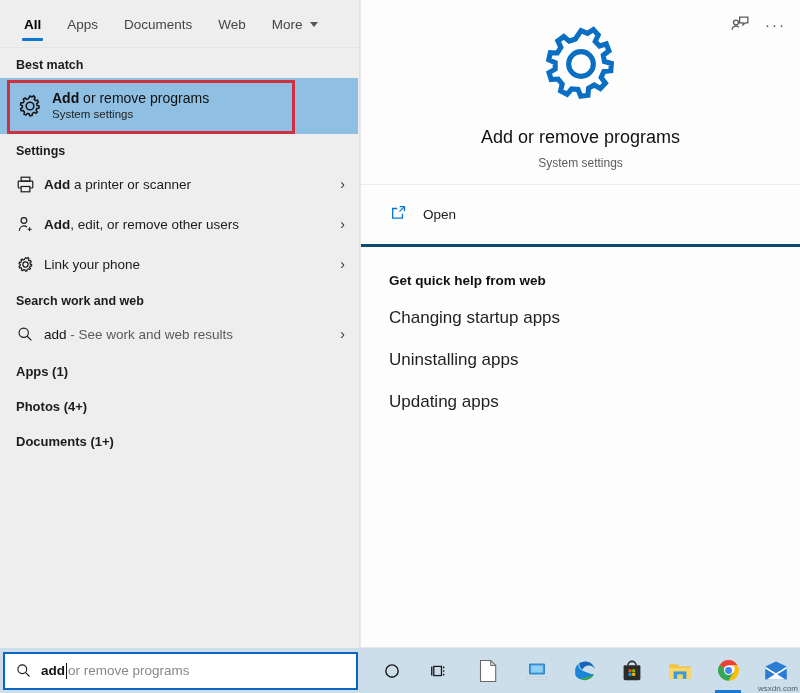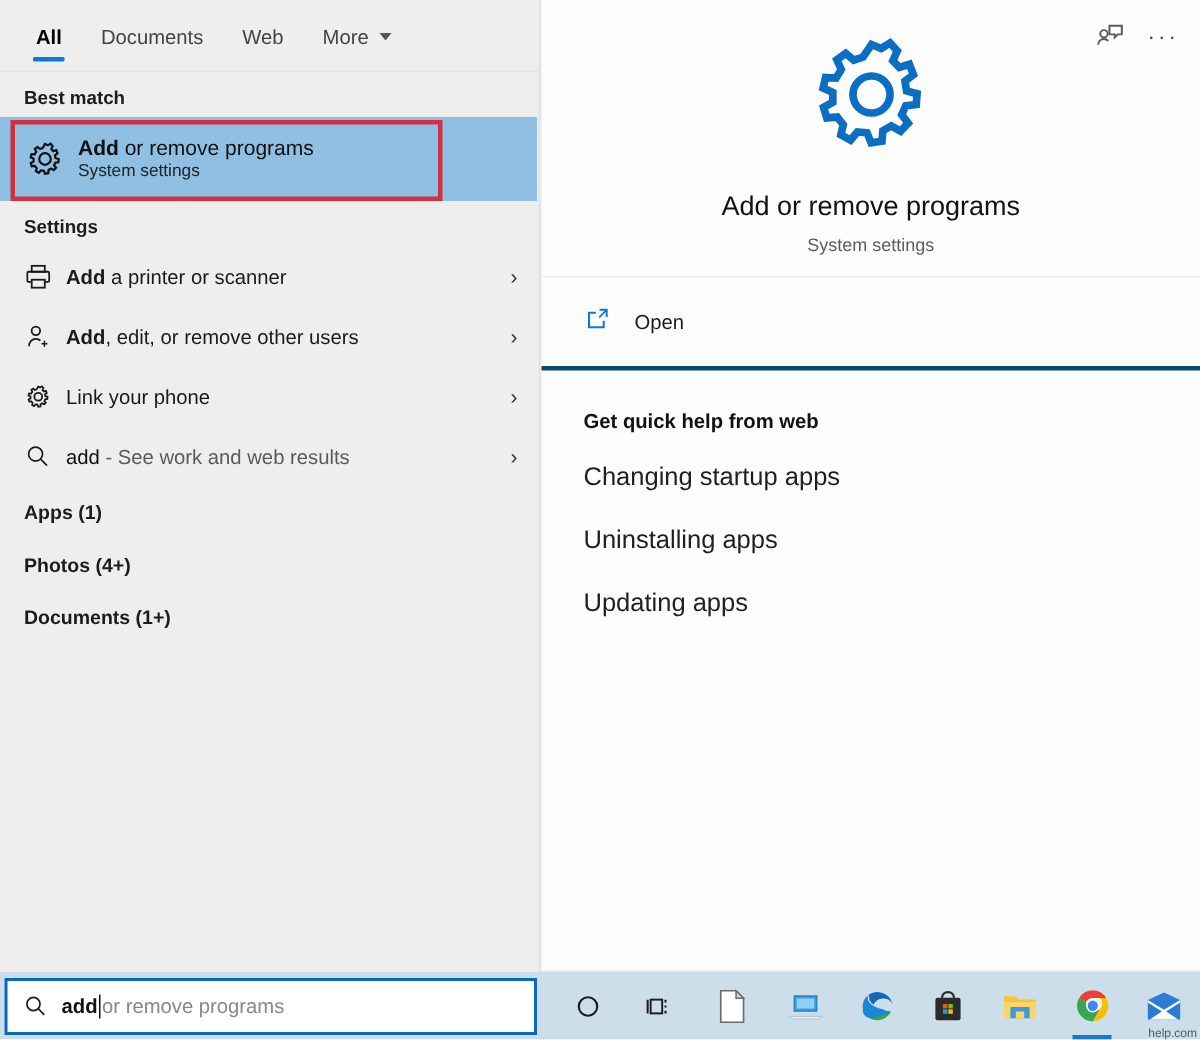--- a/index.html
+++ b/index.html
@@ -313,20 +313,23 @@
 
 <div id="app">
 
   <div class="flyout">
 
     <div class="left">
 
       <div class="tabbar">
         <div class="tab active">
           <span>All</span>
+        </div>
+        <div class="tab">
+          <span>Apps</span>
         </div>
         <div class="tab">
           <span>Documents</span>
         </div>
         <div class="tab">
           <span>Web</span>
         </div>
         <div class="tab">
           <span>More</span>
           <span class="caret"></span>
@@ -387,20 +390,21 @@
             <g fill="none" stroke="#1a1a1a" stroke-width="2.0">
               <path d="M16 4.6l2.2 1.0 2.0-1.3 1.6 1.9-1.0 2.2 1.5 1.6 2.3-0.7 0.9 2.4-1.9 1.5 0.4 2.2 2.4 0.6-0.2 2.5-2.4 0.3-0.9 2.0 1.5 1.9-1.7 1.8-2.1-1.2-1.9 1.1-0.2 2.4-2.5 0.4-0.9-2.3-2.2-0.2-1.6 1.8-2.2-1.2 0.6-2.3-1.4-1.7-2.4 0.2-0.7-2.4 2.1-1.2 0.0-2.2-2.2-1.0 0.6-2.4 2.4 0.1 1.2-1.9-1.0-2.2 2.0-1.5 1.8 1.6 2.1-0.7z"></path>
               <circle cx="16" cy="16" r="4.4"></circle>
             </g>
           </svg>
         </div>
         <div class="rlabel"><span>Link your phone</span></div>
         <div class="chev">›</div>
       </div>
 
+      <div class="section-head">Search work and web</div>
 
       <div class="row">
         <div class="ricon">
           <svg width="18" height="18" viewBox="0 0 24 24" fill="none" stroke="#1a1a1a" stroke-width="1.5">
             <circle cx="10.3" cy="10.3" r="6.2"></circle>
             <path d="M15.0 15.0L20.5 20.5"></path>
           </svg>
         </div>
         <div class="rlabel websearch-label"><span class="q">add</span><span class="muted"> - See work and web results</span></div>
         <div class="chev">›</div>
@@ -556,16 +560,16 @@
       <div class="taskicon">
         <svg width="26" height="22" viewBox="0 0 26 22">
           <path d="M2.2 6.6L13 1.6l10.8 5.0v13.0h-21.6z" fill="#2b7cd3"></path>
           <path d="M2.2 6.6L13 13.2l10.8-6.6v1.8L13 15.2 2.2 8.4z" fill="#ffffff"></path>
           <path d="M3.6 19.6l9.4-6.2 9.4 6.2z" fill="#ffffff"></path>
         </svg>
       </div>
 
     </div>
 
-    <div class="watermark">help.com</div>
+    <div class="watermark">wsxdn.com</div>
   </div>
 
 </div>
 
 </body></html>

